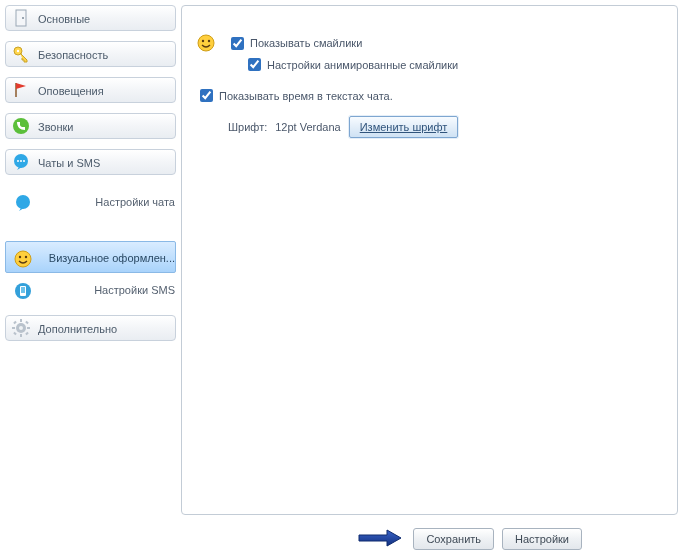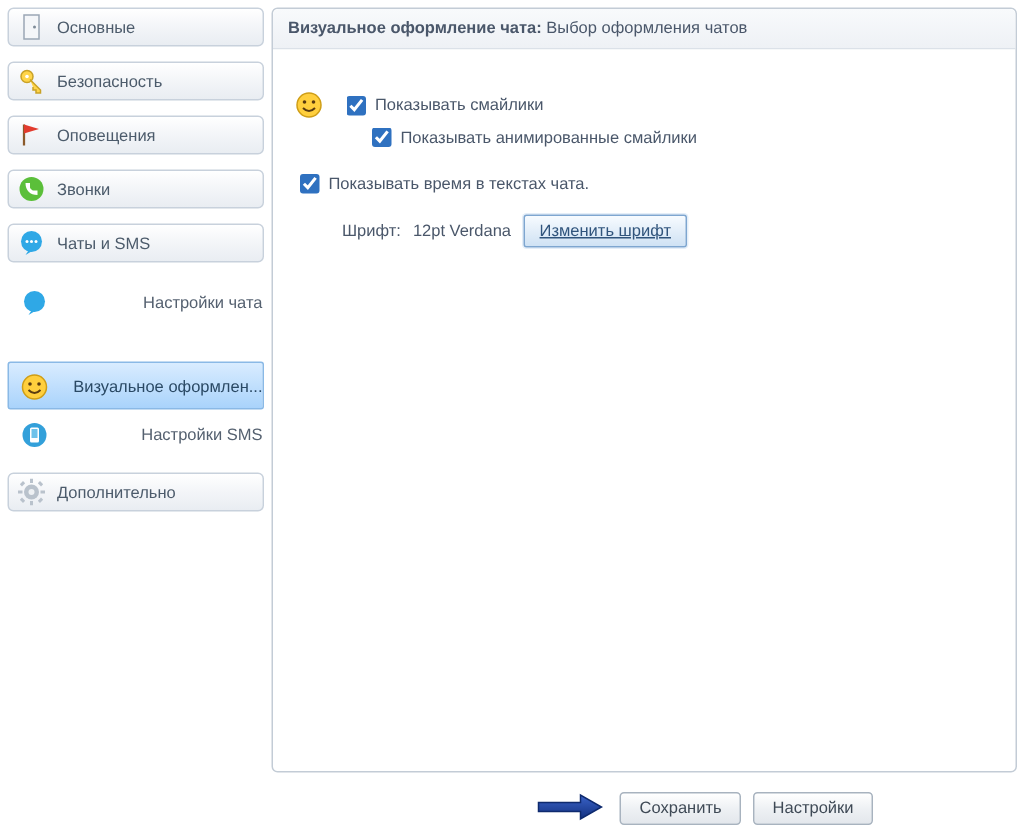--- a/index.html
+++ b/index.html
@@ -295,23 +295,20 @@
             </g>
           </svg>
       </span>
       <span>Дополнительно</span>
     </div>
 
   </div>
 
   <div class="content">
     <div class="panel">
-      <div class="panel-header">
-        <b>Визуальное оформление чата:</b><span> Выбор оформления чатов</span>
-      </div>
       <div class="panel-body">
 
         <div class="opt-row smile-row">
           <span style="display:inline-block;width:18px;height:18px;">
             <svg viewBox="0 0 18 18" width="18" height="18">
                 <circle cx="9" cy="9" r="8" fill="#ffcf3d" stroke="#cf9e17"></circle>
                 <circle cx="6" cy="7" r="1.2" fill="#5a3b10"></circle>
                 <circle cx="12" cy="7" r="1.2" fill="#5a3b10"></circle>
                 <path d="M5 11 Q9 15 13 11" stroke="#5a3b10" stroke-width="1.3" fill="none"></path>
               </svg>
@@ -319,21 +316,21 @@
           <span style="width:4px;"></span>
           <label class="chk-wrap">
             <input type="checkbox" checked="" style="">
             <span>Показывать смайлики</span>
           </label>
         </div>
 
         <div class="opt-row indent">
           <label class="chk-wrap">
             <input type="checkbox" checked="" style="">
-            <span>Показывать анимированные смайлики</span>
+            <span>Настройки анимированные смайлики</span>
           </label>
         </div>
 
         <div class="opt-row" style="margin-top:18px;">
           <label class="chk-wrap">
             <input type="checkbox" checked="" style="">
             <span>Показывать время в текстах чата.</span>
           </label>
         </div>
 

